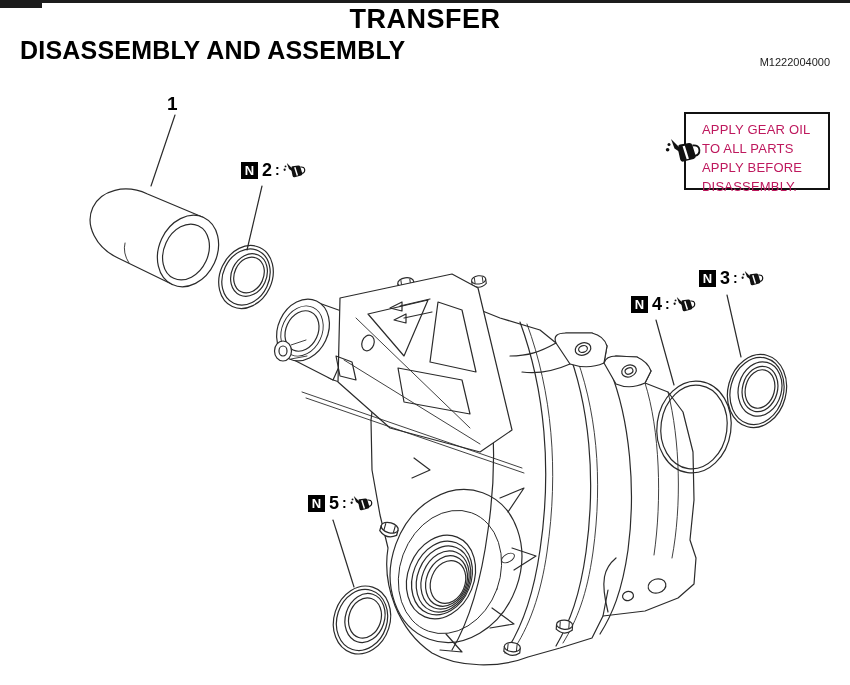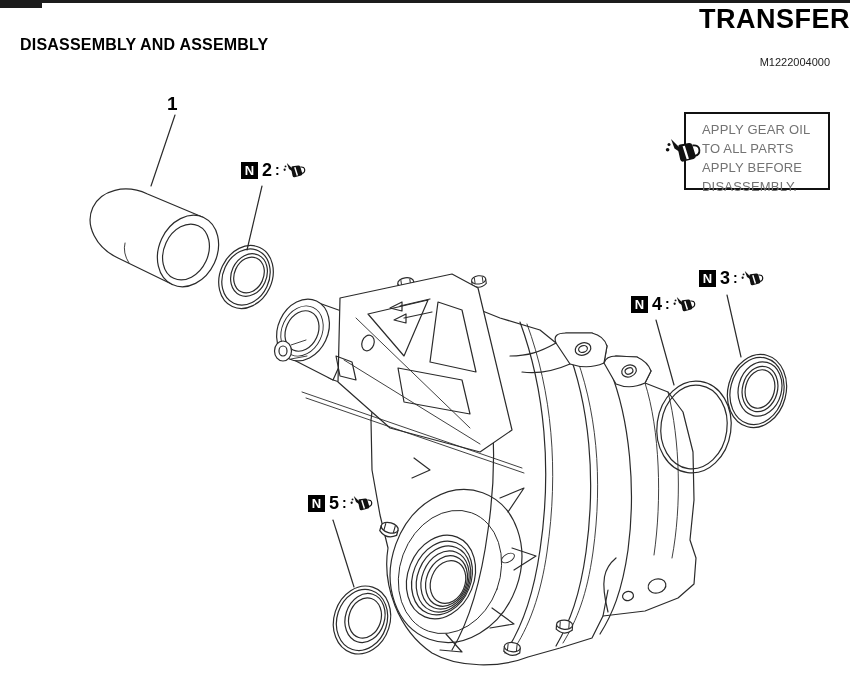--- a/index.html
+++ b/index.html
@@ -4,36 +4,36 @@
 <style>
   html,body{margin:0;padding:0;background:#e8e8e8;}
   .page{
     position:relative;width:850px;height:685px;margin:0 auto;
     background:#ffffff;overflow:hidden;
     font-family:"Liberation Sans","DejaVu Sans",sans-serif;color:#000;
   }
   .topbar{position:absolute;left:0;top:0;width:850px;height:3px;background:#1c1c1c;}
   .topbar-left{position:absolute;left:0;top:0;width:42px;height:8px;background:#1c1c1c;}
   .page-title{
-    position:absolute;left:0;right:0;top:4px;margin:0;text-align:right;
+    position:absolute;left:0;right:0;top:4px;margin:0;text-align:center;
     font-size:27px;font-weight:bold;letter-spacing:0.5px;
   }
   .section-heading{
     position:absolute;left:20px;top:36px;margin:0;
-    font-size:16px;font-weight:bold;letter-spacing:0.2px;
+    font-size:25px;font-weight:bold;letter-spacing:0.2px;
   }
   .doc-code{
     position:absolute;right:20px;top:56px;font-size:11px;color:#222;
   }
   
   .note-box{
     position:absolute;left:684px;top:112px;width:146px;height:78px;
     border:2px solid #111;background:#fff;box-sizing:border-box;
   }
-  .note-text{position:absolute;left:16px;top:6px;font-size:13px;line-height:19px;letter-spacing:0.2px;color:#737373;white-space:nowrap;}
+  .note-text{position:absolute;left:16px;top:6px;font-size:13px;line-height:19px;letter-spacing:0.2px;color:#be185d;white-space:nowrap;}
   .note-oil{position:absolute;left:-21px;top:22px;width:38px;height:30px;}
   
   .callout{position:absolute;display:flex;align-items:center;gap:3px;white-space:nowrap;}
   .nbox{display:inline-block;width:17px;height:17px;background:#000;color:#fff;
         font-size:13px;font-weight:bold;line-height:17px;text-align:center;}
   .cnum{font-size:18px;font-weight:bold;padding-left:1px;}
   .csep{font-size:14px;font-weight:bold;position:relative;top:-1px;}
   .big-num{font-size:19px;font-weight:bold;}
   .oil-mini{width:24px;height:19px;}
   

